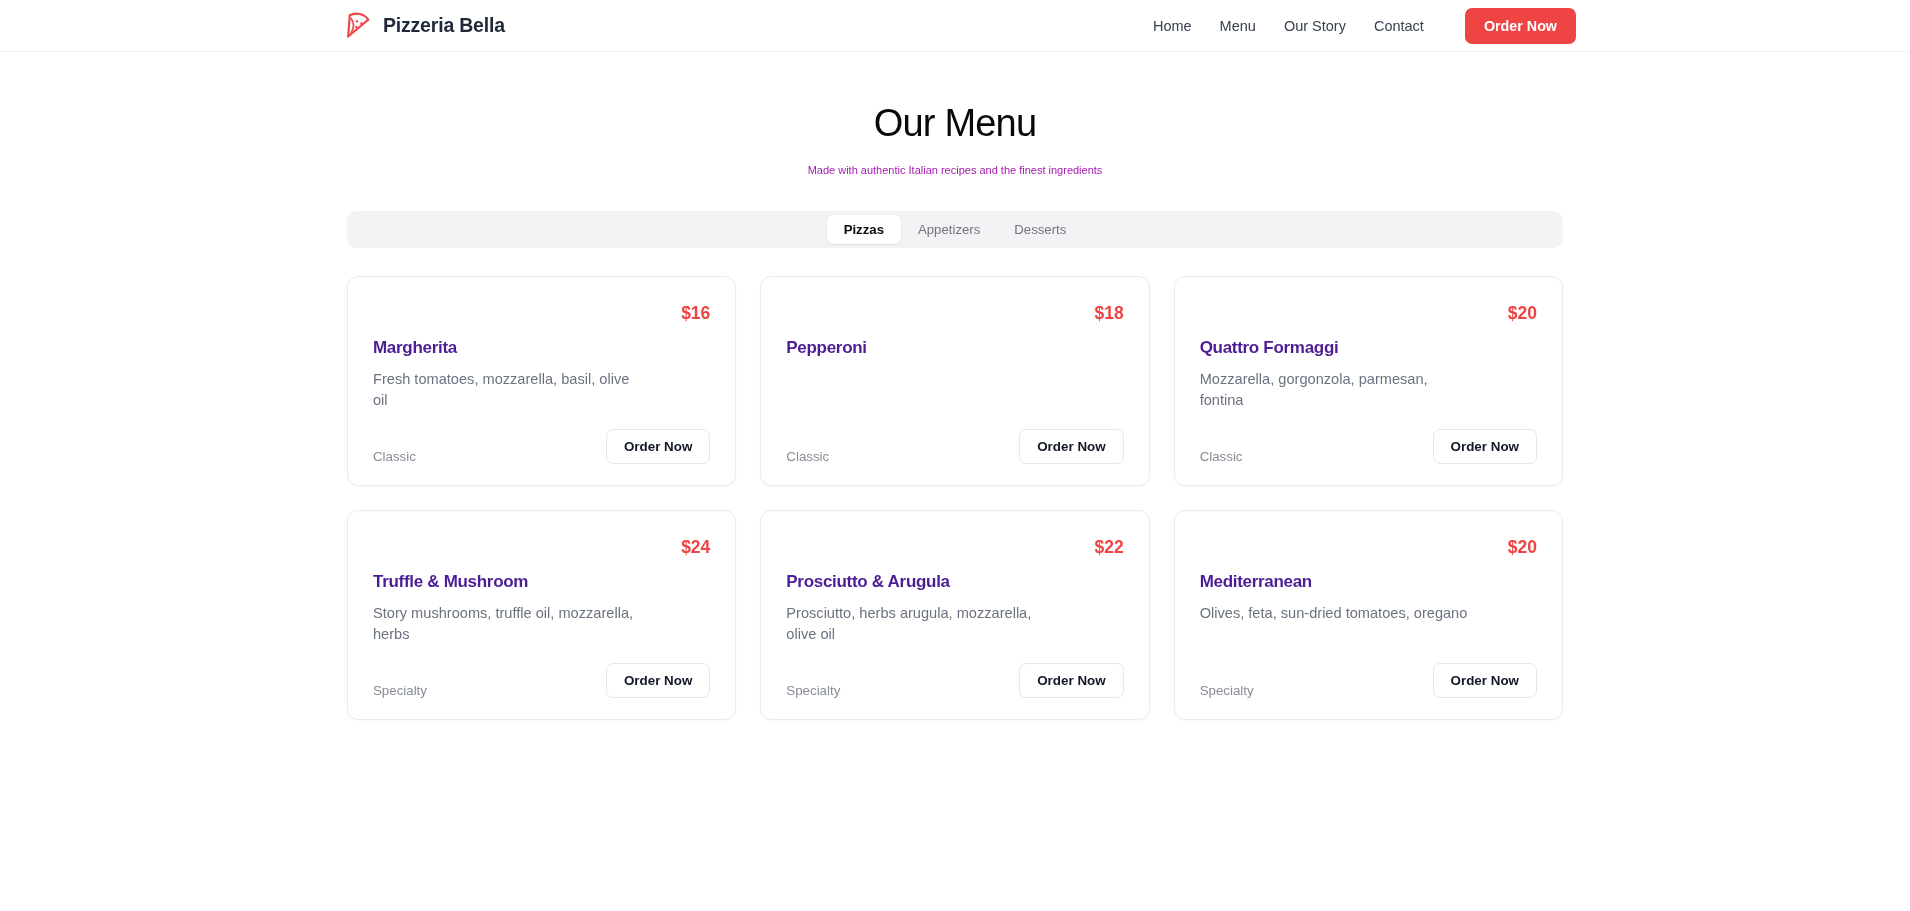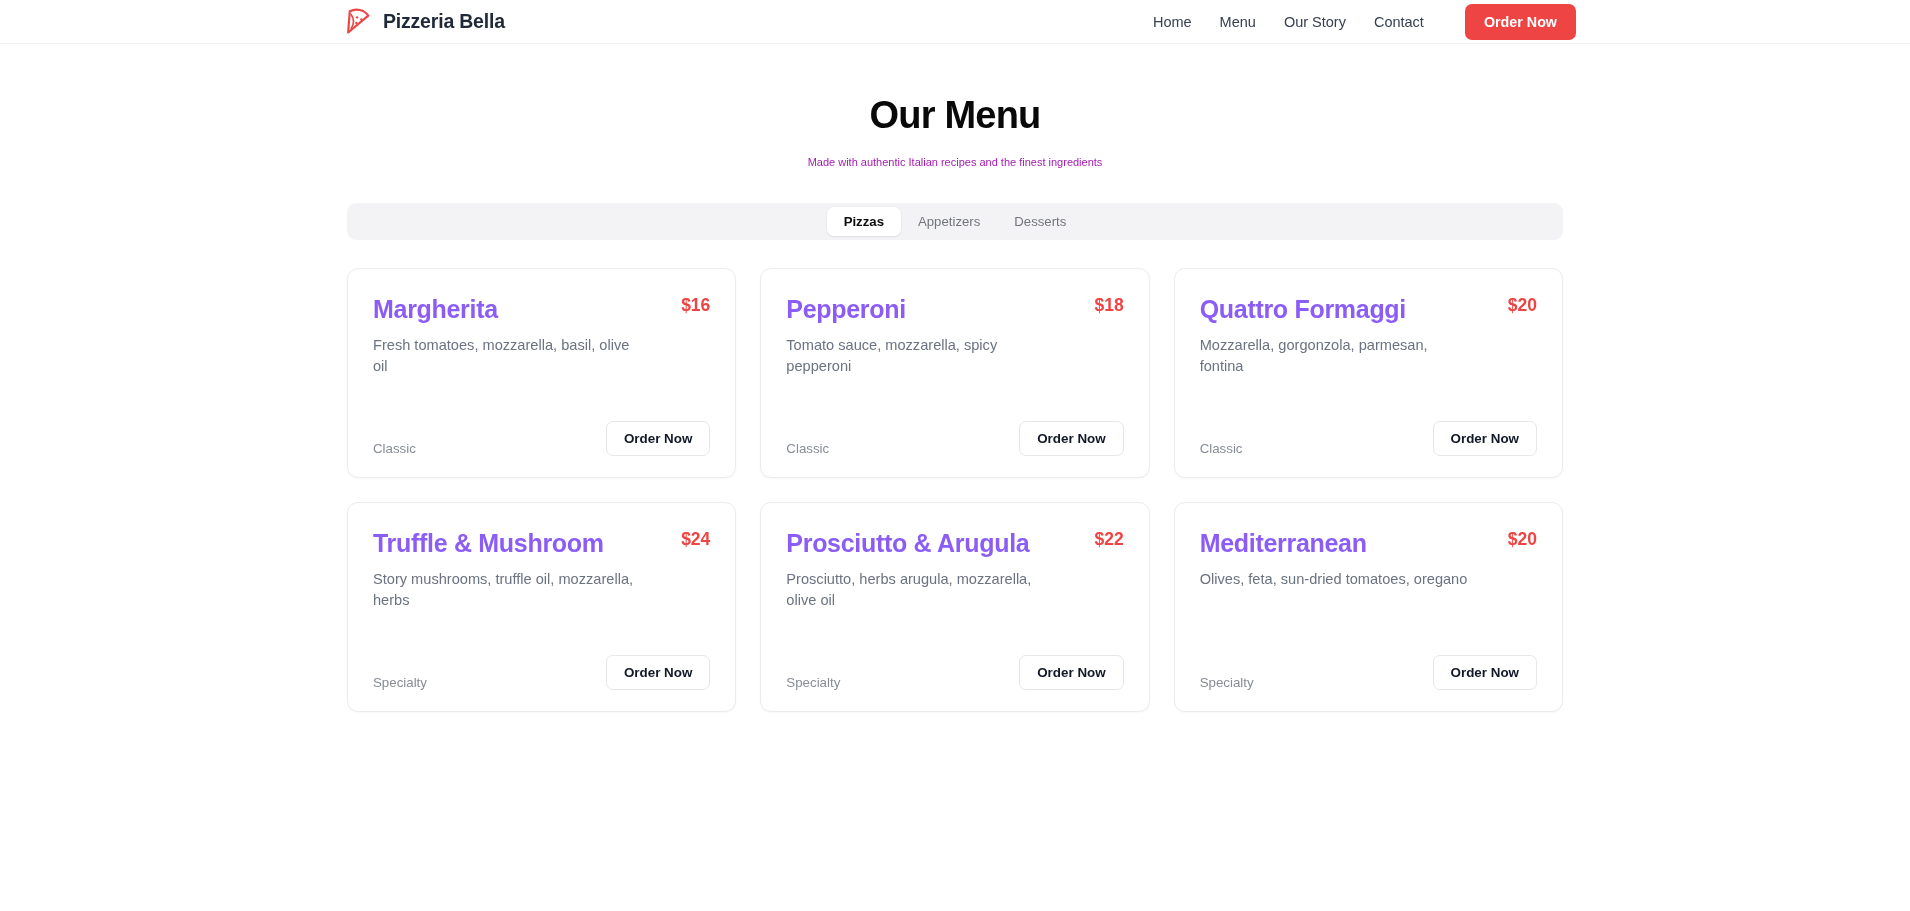--- a/index.html
+++ b/index.html
@@ -7,21 +7,21 @@
   html, body {
     width: 1910px;
     height: 911px;
     background: #ffffff;
     font-family: "Liberation Sans", sans-serif;
     -webkit-font-smoothing: antialiased;
   }
 
   
   .header {
-    height: 44px;
+    height: 52px;
     width: 100%;
     background: #ffffff;
     border-bottom: 1px solid #f1f2f4;
     display: flex;
     align-items: center;
     position: relative;
   }
   .brand {
     position: absolute;
     left: 343px;
@@ -64,21 +64,21 @@
     border: none;
     cursor: pointer;
     white-space: nowrap;
     font-family: "Liberation Sans", sans-serif;
   }
 
   
   .page-head { text-align: center; padding-top: 51px; }
   .page-title {
     font-size: 38px;
-    font-weight: bold;
+    font-weight: normal;
     color: #090909;
     letter-spacing: -0.8px;
     line-height: 1.1;
   }
   .page-sub {
     margin-top: 19px;
     font-size: 11px;
     color: #a21caf;
   }
 
@@ -131,25 +131,26 @@
     flex-direction: column;
     box-shadow: 0 1px 2px rgba(16,24,40,0.03);
   }
   .card-top {
     display: flex;
     align-items: flex-start;
     justify-content: space-between;
     gap: 12px;
   }
   .card-title {
-    font-size: 25px;
-    font-weight: bold;
-    color: #8b5cf6;
+    font-size: 17px;
+    font-weight: bold;
+    color: #4c1d95;
     letter-spacing: -0.3px;
     line-height: 1.2;
+    margin-top: 36px;
   }
   .card-price {
     font-size: 17.5px;
     font-weight: bold;
     color: #ef4444;
     white-space: nowrap;
     padding-top: 1px;
   }
   .card-desc {
     margin-top: 11px;
@@ -234,21 +235,20 @@
       <span class="card-cat">Classic</span>
       <button class="card-btn">Order Now</button>
     </div>
   </div>
 
   <div class="card">
     <div class="card-top">
       <span class="card-title">Pepperoni</span>
       <span class="card-price">$18</span>
     </div>
-    <div class="card-desc">Tomato sauce, mozzarella, spicy pepperoni</div>
     <div class="card-foot">
       <span class="card-cat">Classic</span>
       <button class="card-btn">Order Now</button>
     </div>
   </div>
 
   <div class="card">
     <div class="card-top">
       <span class="card-title">Quattro Formaggi</span>
       <span class="card-price">$20</span>

